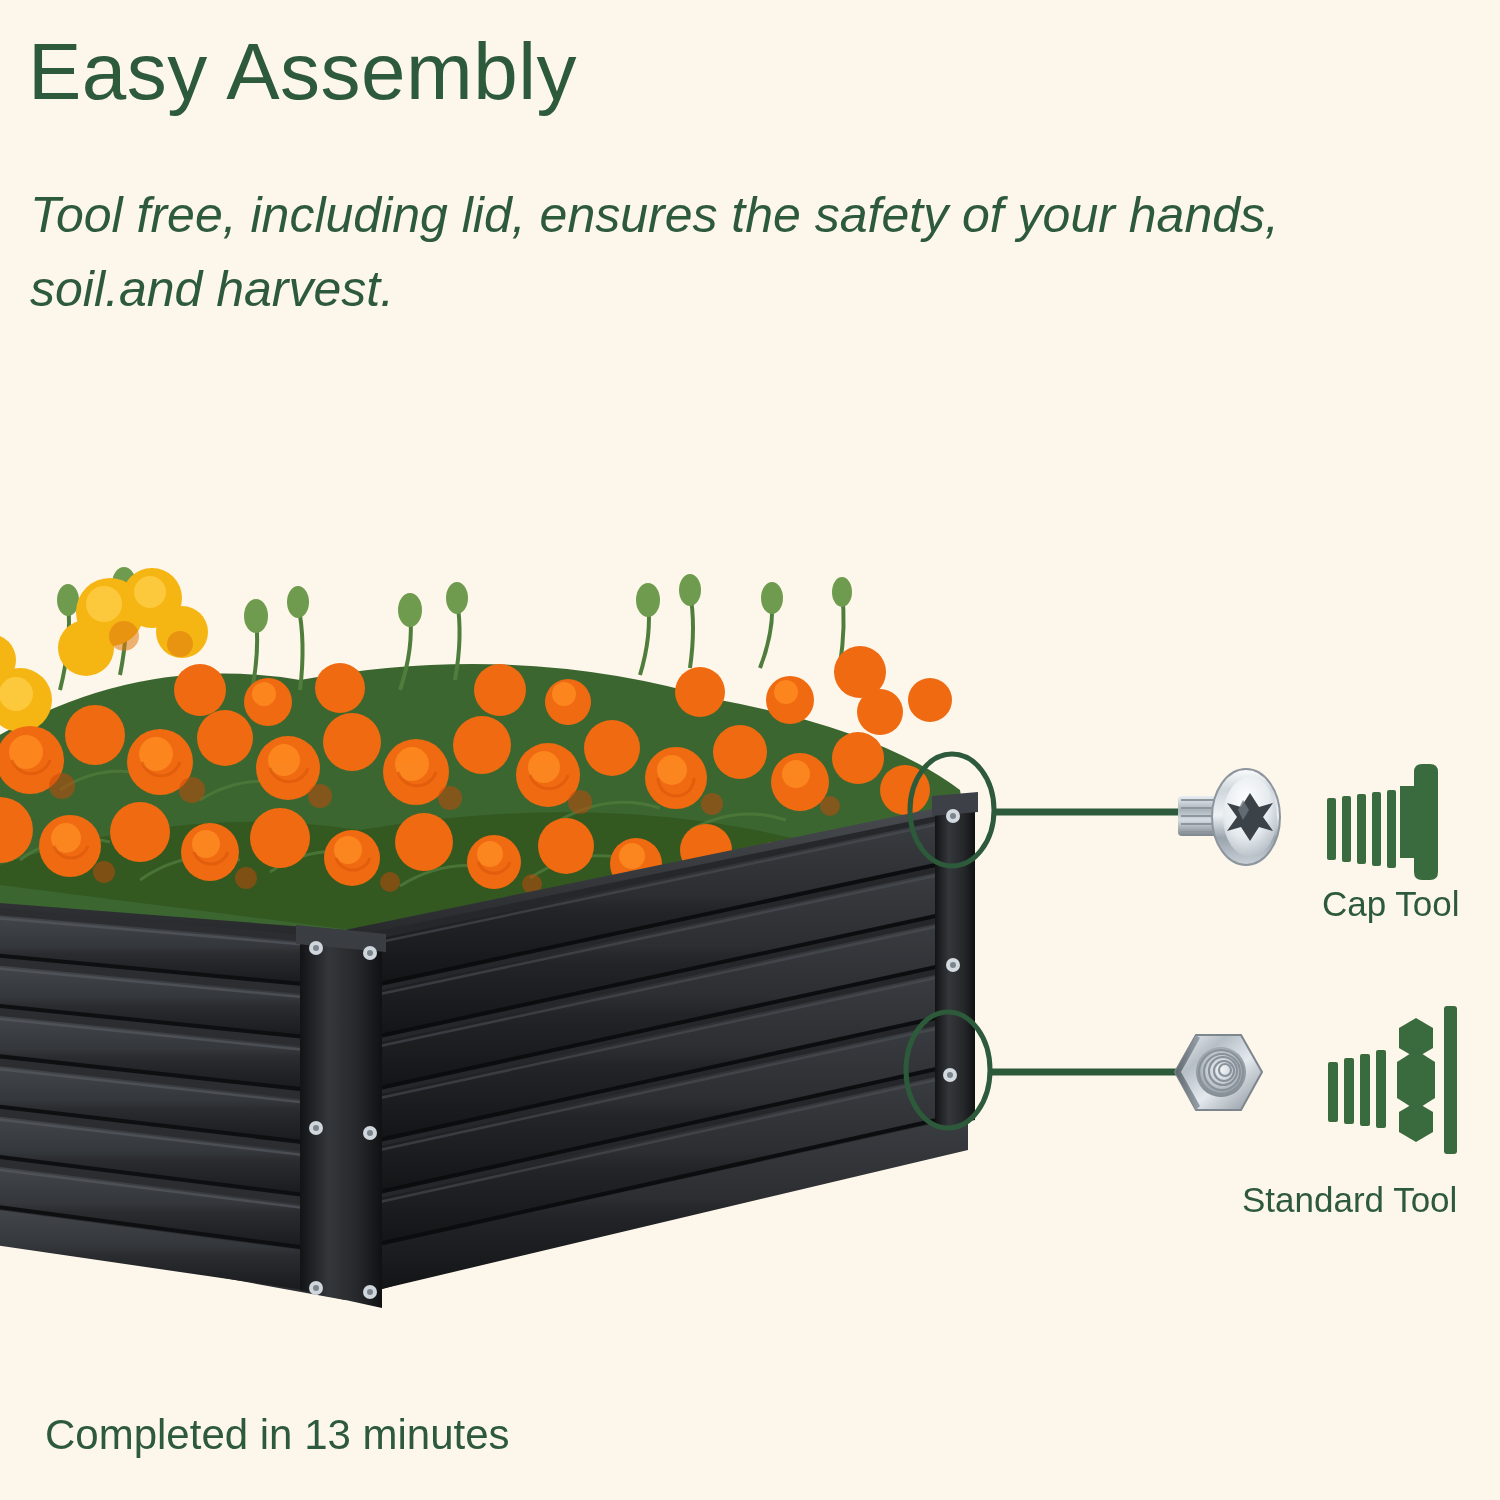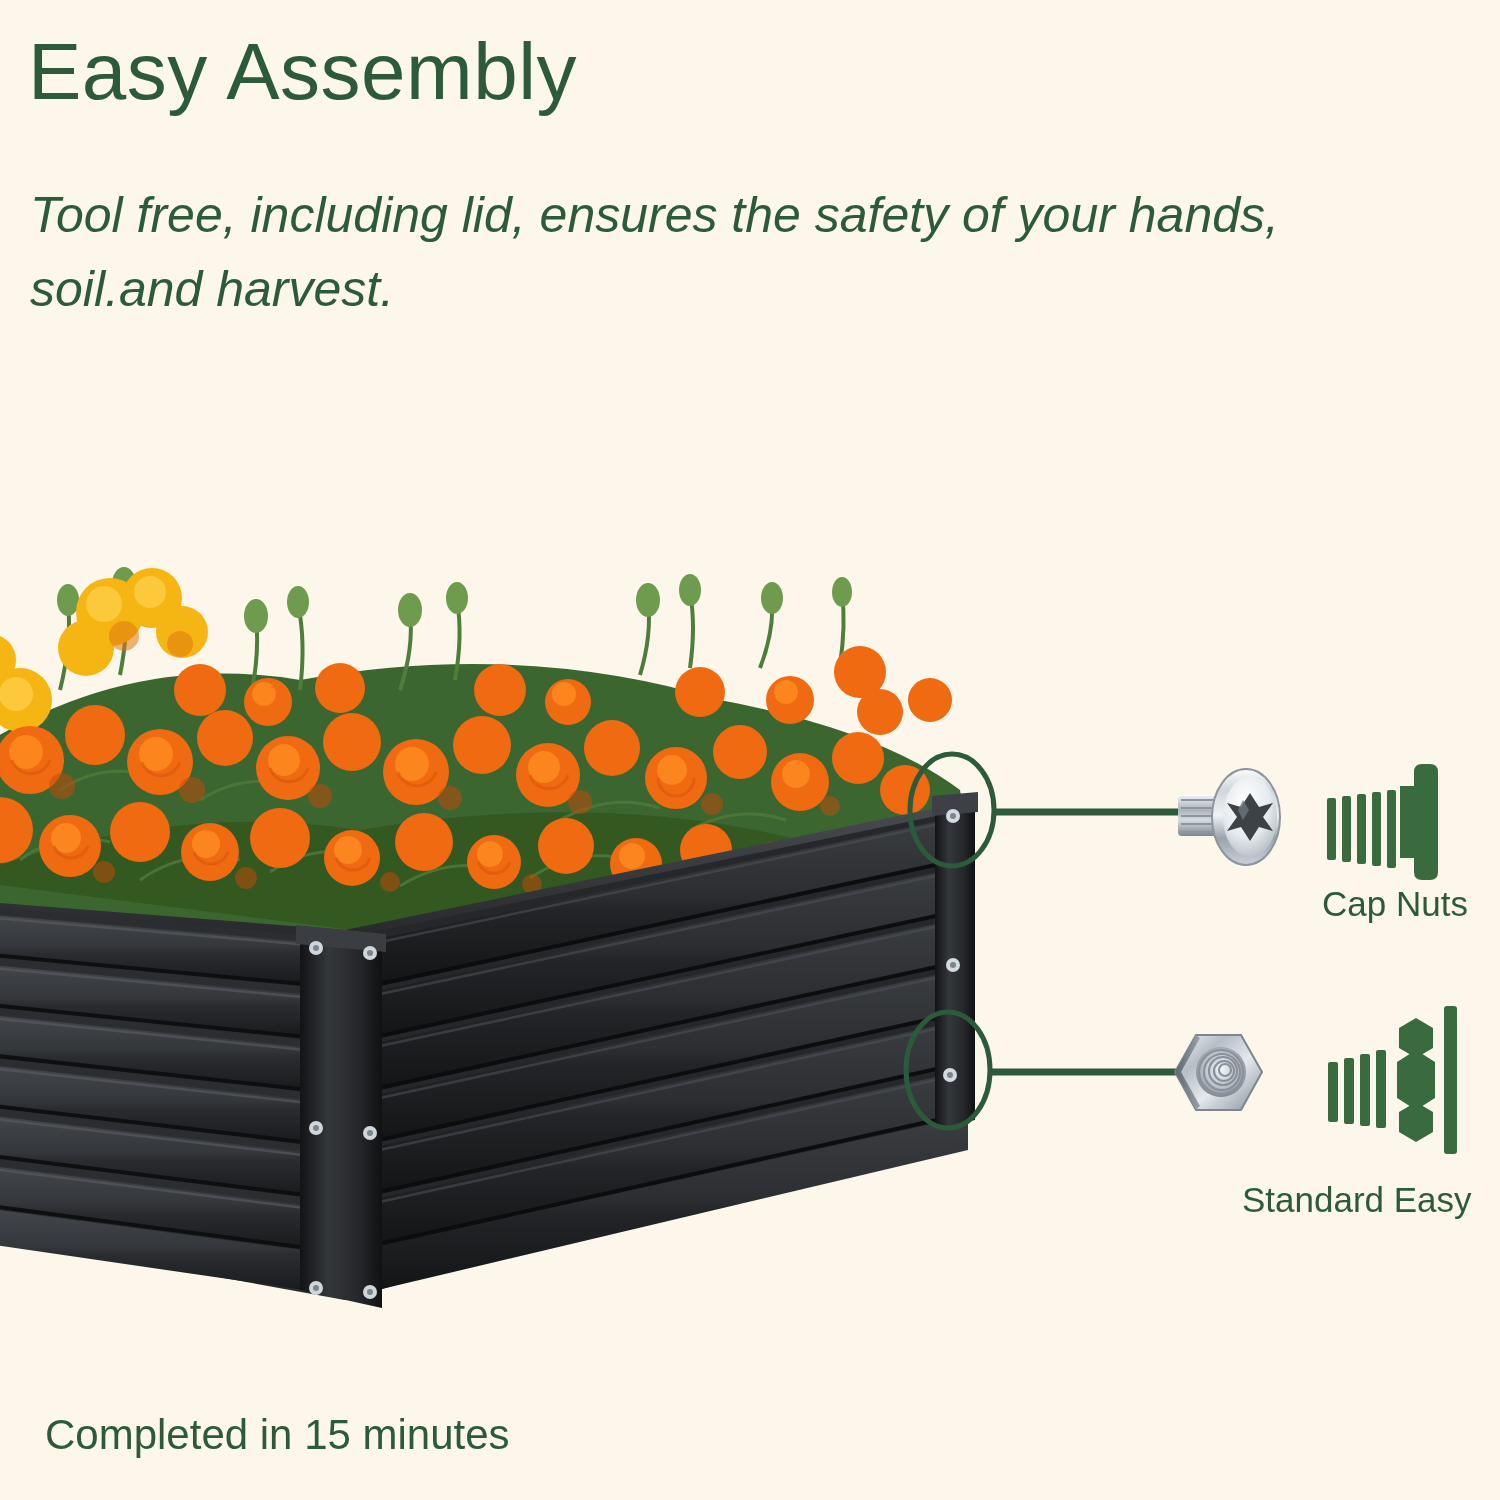--- a/index.html
+++ b/index.html
@@ -435,18 +435,18 @@
 
         <rect x="1444" y="1006" width="13" height="148" rx="3"></rect>
       </g>
     </g>
   </svg>
 
   <div class="headline">Easy Assembly</div>
 
   <div class="subline">Tool free, including lid, ensures the safety of your hands, soil.and harvest.</div>
 
-  <div class="callout-label" id="cap-label">Cap Nuts</div>
-
-  <div class="callout-label" id="std-label">Standard Easy</div>
-
-  <div class="footnote">Completed in 15 minutes</div>
+  <div class="callout-label" id="cap-label">Cap Tool</div>
+
+  <div class="callout-label" id="std-label">Standard Tool</div>
+
+  <div class="footnote">Completed in 13 minutes</div>
 </div>
 
 </body></html>

